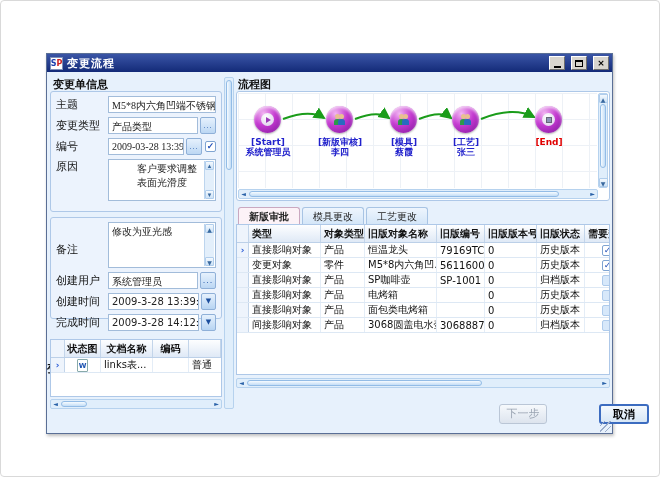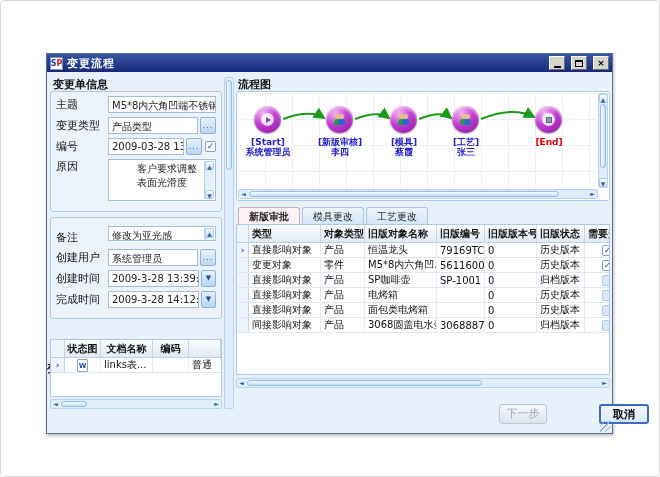--- a/index.html
+++ b/index.html
@@ -130,21 +130,21 @@
         </span>
     <span class="win-btn">
           <span>×</span>
         </span>
   </div>
 
   <div class="content">
 
     <div class="caption" style="position:absolute;left:6px;top:5px;">变更单信息</div>
 
-    <div class="gbox" style="left:3px;top:19px;width:172px;height:121px;">
+    <div class="gbox" style="left:3px;top:19px;width:172px;height:121px;font-family:Liberation Serif, serif;">
       <div class="frow">
         <span class="flabel">主题</span>
         <div class="fval">M5*8内六角凹端不锈钢紧固螺钉</div>
       </div>
       <div class="frow">
         <span class="flabel">变更类型</span>
         <div class="fval">产品类型</div>
         <span class="mini-btn">...</span>
       </div>
       <div class="frow">
@@ -161,21 +161,21 @@
             <span class="sq-arrow">▲</span>
             <span class="sq-arrow">▼</span>
           </span>
         </div>
       </div>
     </div>
 
     <div class="gbox" style="left:3px;top:145px;width:172px;height:102px;">
       <div class="frow" style="align-items:center;">
         <span class="flabel" style="margin-top:8px;">备注</span>
-        <div class="farea" style="height:15px;">
+        <div class="farea" style="height:46px;">
           <span>修改为亚光感</span>
           <span class="vscr-arrows">
             <span class="sq-arrow">▲</span>
             <span class="sq-arrow">▼</span>
           </span>
         </div>
       </div>
       <div class="frow">
         <span class="flabel">创建用户</span>
         <div class="fval">系统管理员</div>

